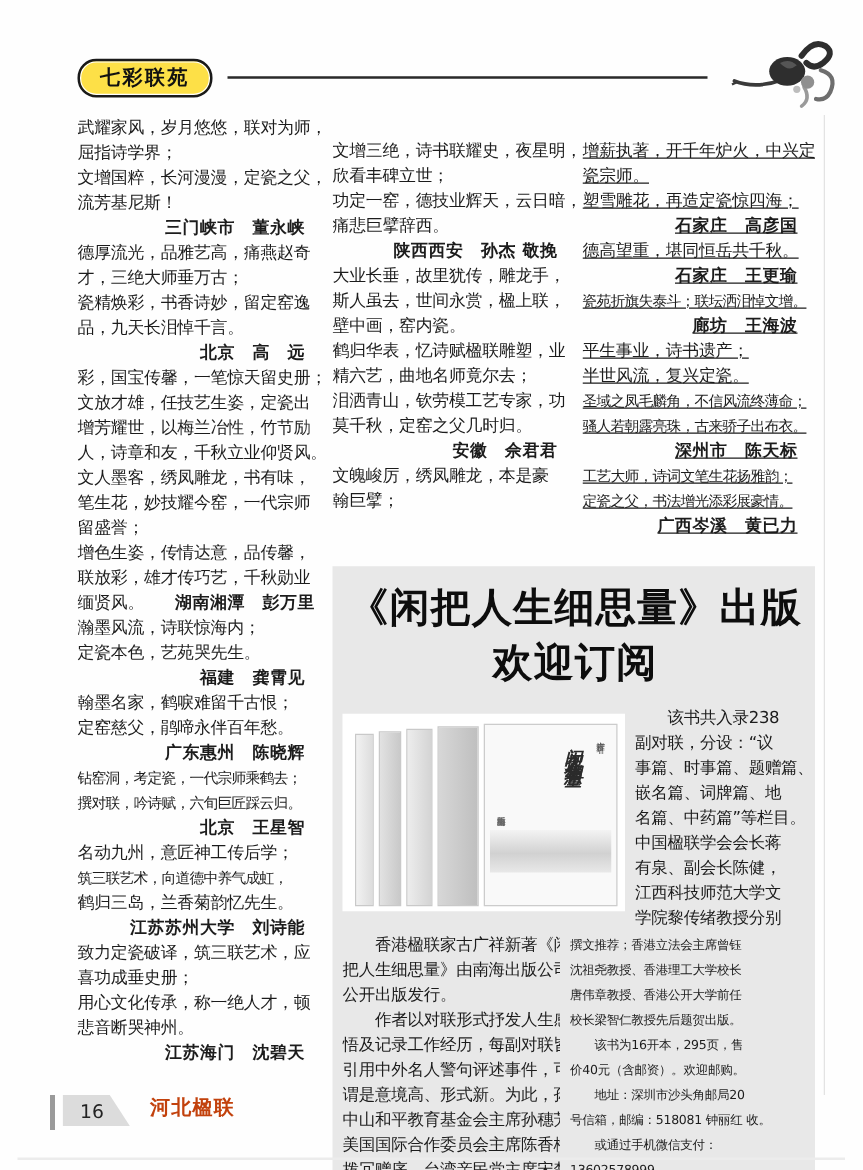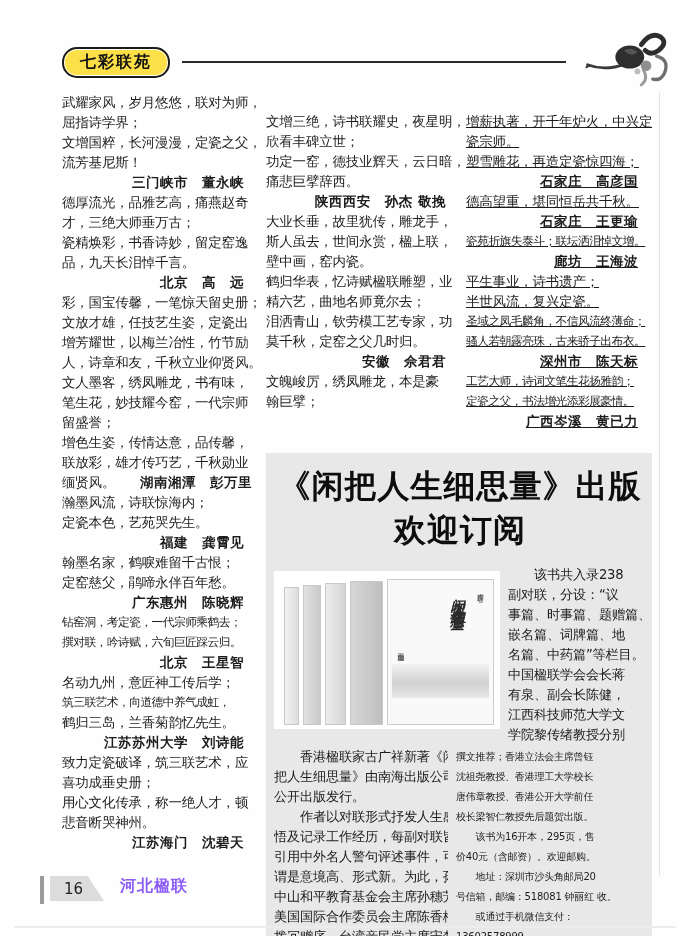--- a/index.html
+++ b/index.html
@@ -52,21 +52,21 @@
   .box-bottom { display:flex; margin-top:2px; }
   .box-left { width:174px; margin-right:8px; font-size:13.2px; line-height:20px; }
   .box-right-bottom { flex:1; font-size:10px; line-height:20px; }
   .box .line { letter-spacing:-0.2px; }
 
   
   .footer { position:absolute; left:40px; bottom:32px; display:flex; align-items:flex-start; }
   .footer-bar { width:4px; height:28px; background:#9a9a9a; margin-right:6px; }
   .page-no-box { width:54px; height:25px; background:#dcdcdc; clip-path:polygon(0 0,70% 0,100% 100%,0 100%);
                  display:flex; align-items:center; padding-left:14px; font-size:15px; color:#222; }
-  .journal { font-size:16px; font-weight:bold; letter-spacing:1px; margin-left:16px; color:#8b5cf6; }
+  .journal { font-size:16px; font-weight:bold; letter-spacing:1px; margin-left:16px; color:#c2410c; }
 
   
   .edge-r { position:absolute; top:92px; bottom:60px; right:30px; width:1px; background:#e3e3e3; }
   .edge-b { position:absolute; left:14px; right:14px; bottom:8px; height:2px; background:#ececec; }
 </style>
 </head>
 <body>
 
 <div class="page">
 

